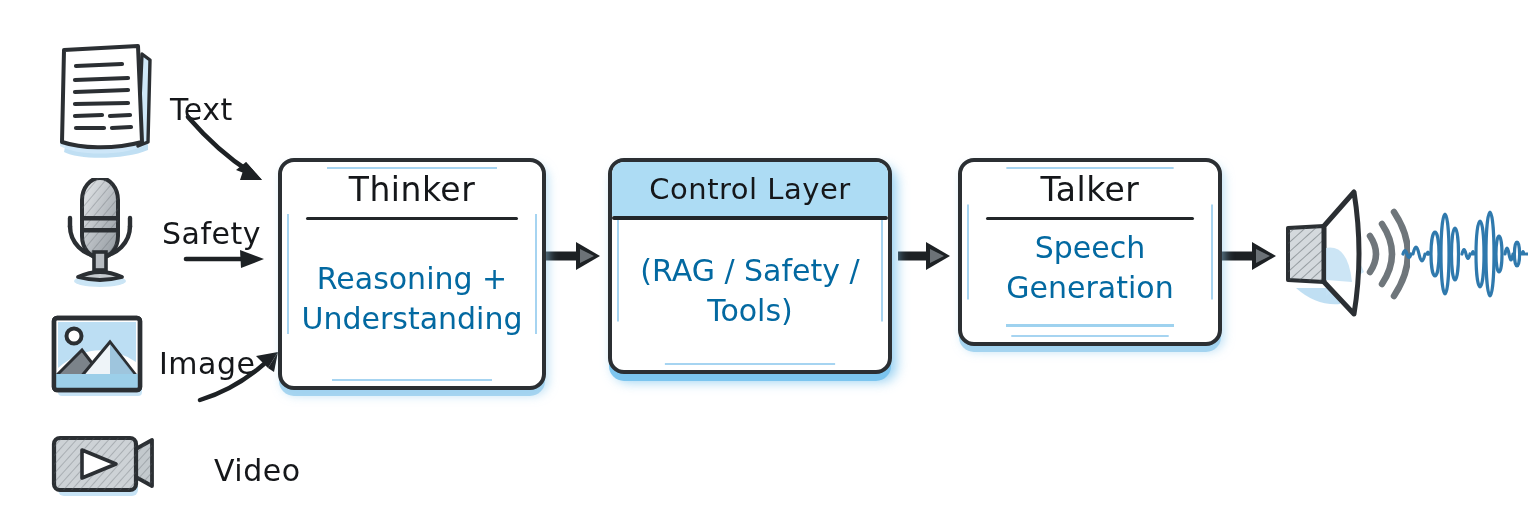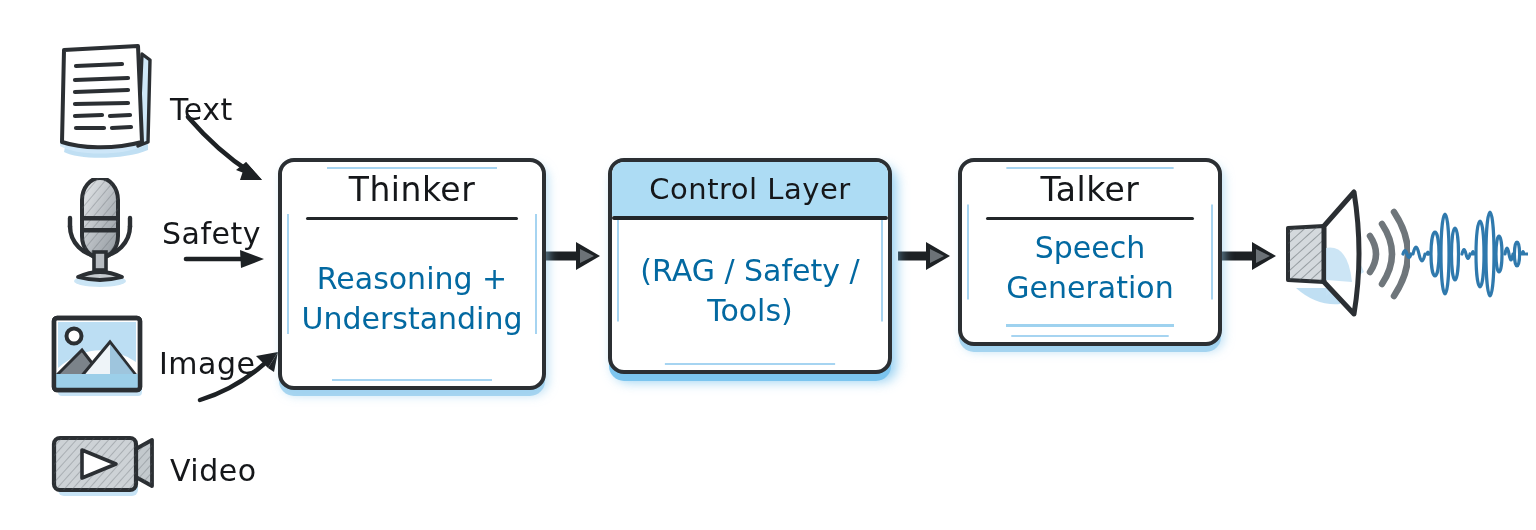--- a/index.html
+++ b/index.html
@@ -158,21 +158,21 @@
         <path d="M10 66 L 36 40 L 56 66 Z" fill="#7b838a" stroke="#2b2f33" stroke-width="3"></path>
         <path d="M34 68 L 64 32 L 92 68 Z" fill="#eef4f8" stroke="#2b2f33" stroke-width="3"></path>
         <path d="M64 34 L 90 67 L 64 67 Z" fill="#8fbcd8" opacity=".85"></path>
         <rect x="10" y="64" width="82" height="14" fill="#9ccfe9"></rect>
         <rect x="8" y="8" width="86" height="72" rx="3" fill="none" stroke="#2b2f33" stroke-width="4.4"></rect>
       </svg>
     </div>
     <span class="input-label" style="margin-left:5px; margin-top:8px;">Image</span>
   </div>
 
-  <div class="input-row" style="left:46px; top:428px;">
+  <div class="input-row" style="left:46px; top:428px;gap:44px;">
     <div class="icon-wrap">
       <svg width="112" height="76" viewBox="0 0 112 76">
         <defs>
           <pattern id="hatch2" width="6" height="6" patternTransform="rotate(42)" patternUnits="userSpaceOnUse">
             <line x1="0" y1="0" x2="0" y2="6" stroke="#5d646a" stroke-width="1.1" opacity=".6"></line>
           </pattern>
         </defs>
         <rect x="12" y="16" width="80" height="52" rx="6" fill="#b9dcf2" opacity=".8"></rect>
         <path d="M88 22 L 106 12 L 106 58 L 88 48 Z" fill="#c3c9cd" stroke="#2b2f33" stroke-width="3.8" stroke-linejoin="round"></path>
         <path d="M88 22 L 106 12 L 106 58 L 88 48 Z" fill="url(#hatch2)" stroke="none"></path>

